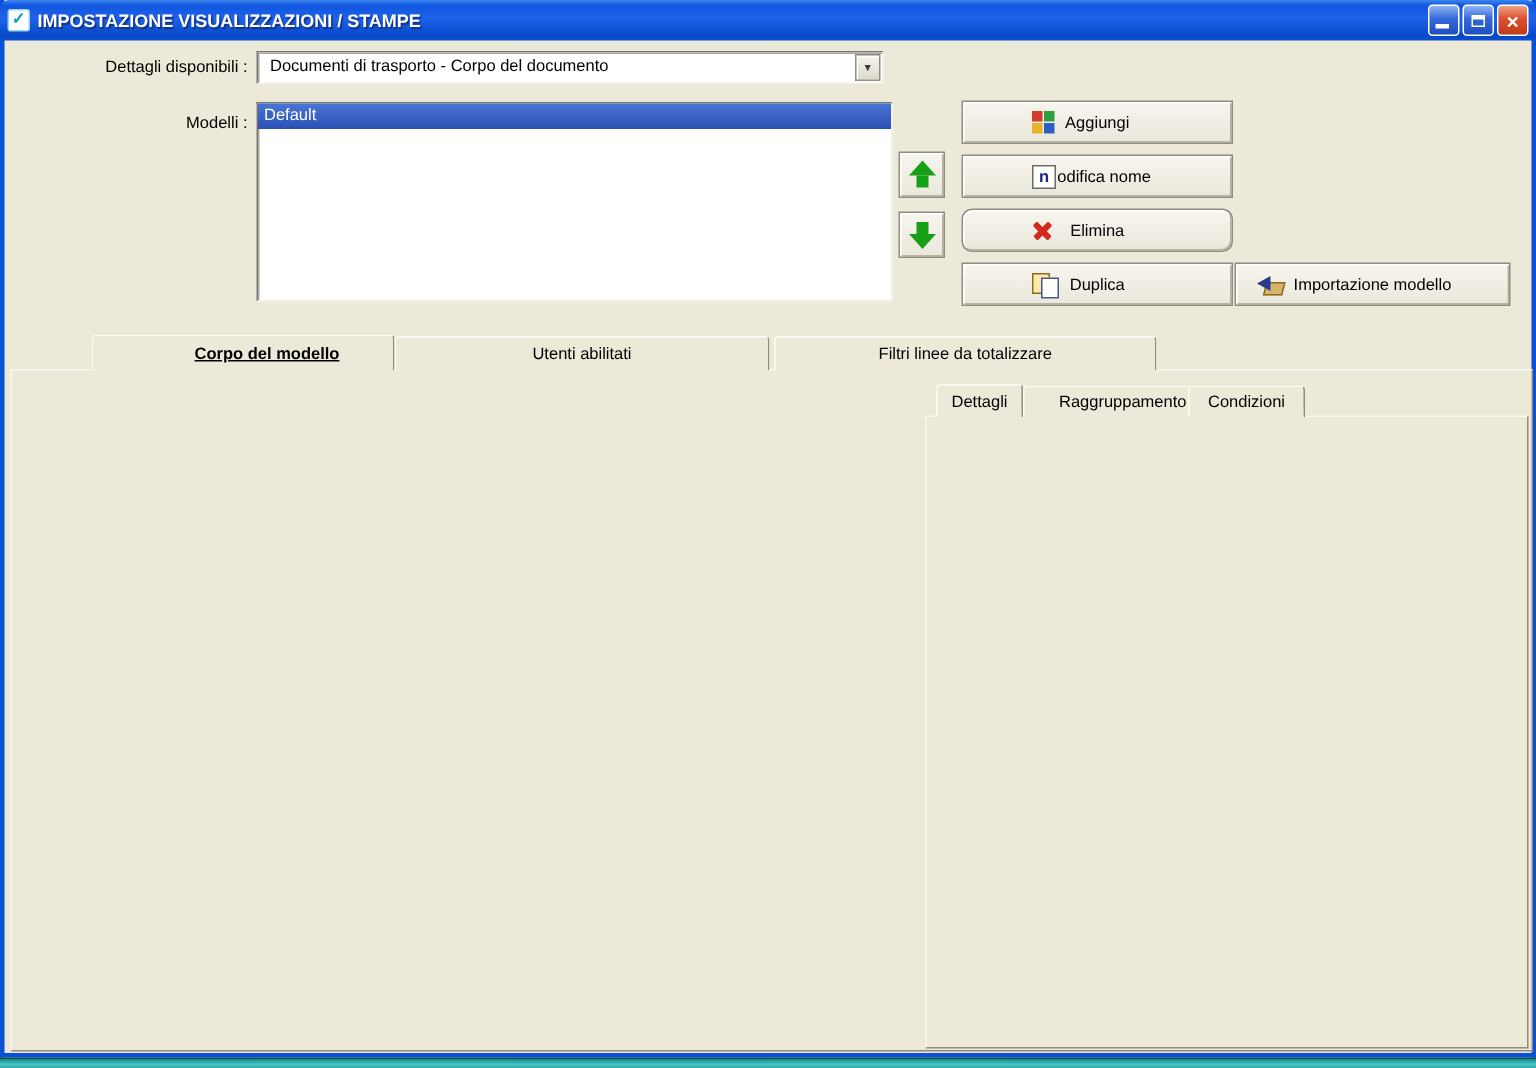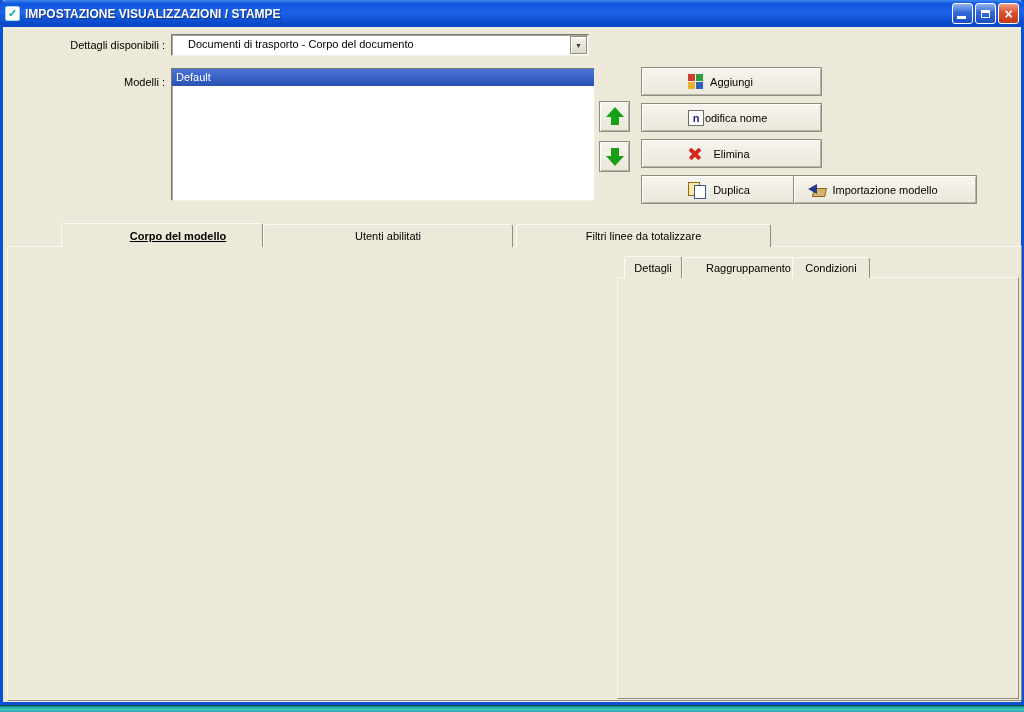--- a/index.html
+++ b/index.html
@@ -36,21 +36,21 @@
   .sunken { background:#fff; border:1px solid; border-color:#7A786D #F2F0E6 #F2F0E6 #7A786D;
             box-shadow: inset 1px 1px 0 rgba(60,58,50,0.45); }
   .label { position:absolute; white-space:nowrap; font-size:11px; }
   .r-label { text-align:right; }
   .field-text { padding:3px 4px 0 4px; white-space:nowrap; overflow:hidden; font-size:11px; }
 
   
   #lbl-procedure { left:12px; top:39px; width:150px; }
   #combo-procedure { position:absolute; left:168px; top:34px; width:418px; height:22px; }
   .combo { display:flex; }
-  .combo .combo-text { flex:1; padding:3px 4px 0 16px; white-space:nowrap; overflow:hidden; }
+  .combo .combo-text { flex:1; padding:3px 4px 0 8px; white-space:nowrap; overflow:hidden; }
   .dd-btn { width:17px; height:calc(100% - 2px); margin:1px 1px 1px 0;
             background:linear-gradient(180deg,#F7F5EE,#DCD8CA); border:1px solid #8F8C80;
             box-shadow: inset 1px 1px 0 #fff; display:flex; align-items:center; justify-content:center;
             font-size:7px; color:#3A3A33; }
   #lbl-modelli { left:12px; top:76px; width:150px; }
   #listbox-modelli { position:absolute; left:168px; top:68px; width:424px; height:133px; }
   .list-item-selected { height:17px; background:linear-gradient(180deg,#4A74D6,#2A50B4); color:#fff;
                         padding:2px 8px 0 4px; font-size:11px; }
 
   .sq-btn { position:absolute; width:31px; height:31px; display:flex; align-items:center; justify-content:center; }
@@ -200,29 +200,29 @@
     <div class="action-btn raised" style="top:67px;">
       <span class="btn-icon icon-colors"></span>
       <span>Aggiungi</span>
     </div>
     <div class="action-btn raised" style="top:103px;">
       <span class="btn-icon icon-n">
           <span>n</span>
         </span>
       <span>Modifica nome</span>
     </div>
-    <div class="action-btn raised" style="top:139px;">
+    <div class="action-btn raised" style="top:139px;border-radius:7px;">
       <span class="btn-icon icon-x"></span>
       <span>Elimina</span>
     </div>
     <div class="action-btn raised" style="top:175px;">
       <span class="btn-icon icon-duplica"></span>
       <span>Duplica</span>
     </div>
-    <div class="action-btn raised" style="left:790px; top:175px; width:184px;">
+    <div class="action-btn raised" style="left:820px; top:175px; width:184px;">
       <span class="btn-icon icon-import" style="left:14px;"></span>
       <span>Importazione modello</span>
     </div>
 
     <div class="tab active" style="left:58px; width:202px;">
       <span class="tab-label">Corpo del modello</span>
     </div>
     <div class="tab" style="left:260px; width:250px;align-items:center;">
       <span class="tab-label">Utenti abilitati</span>
     </div>

